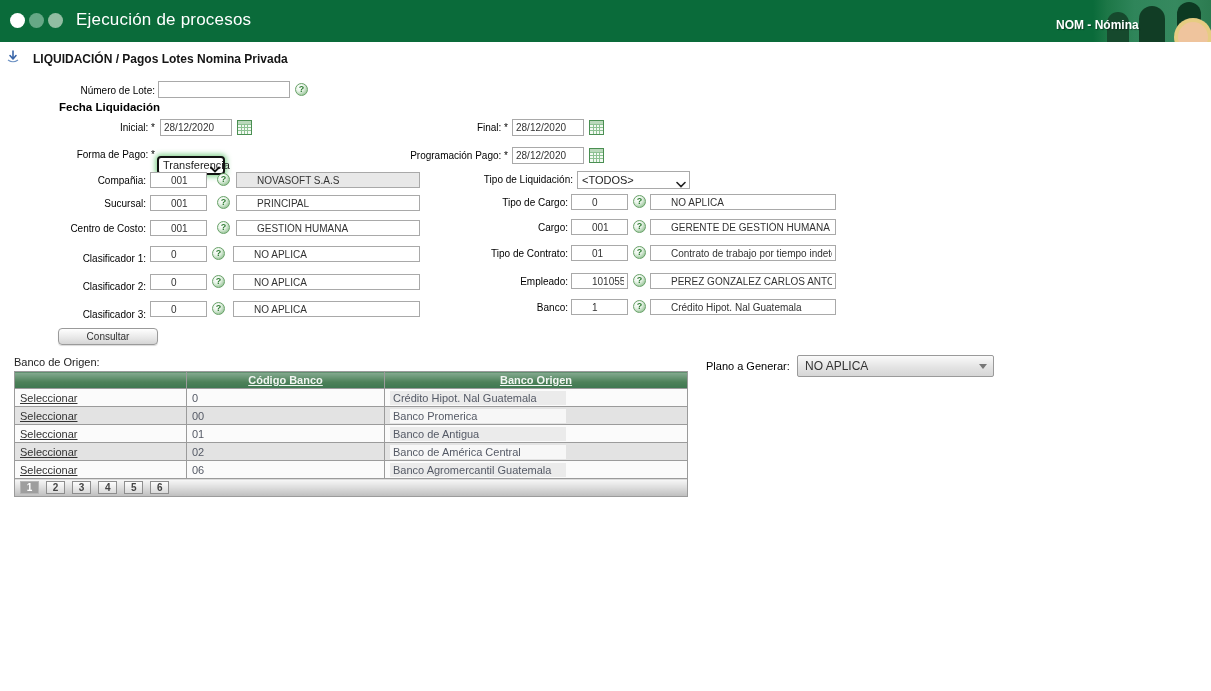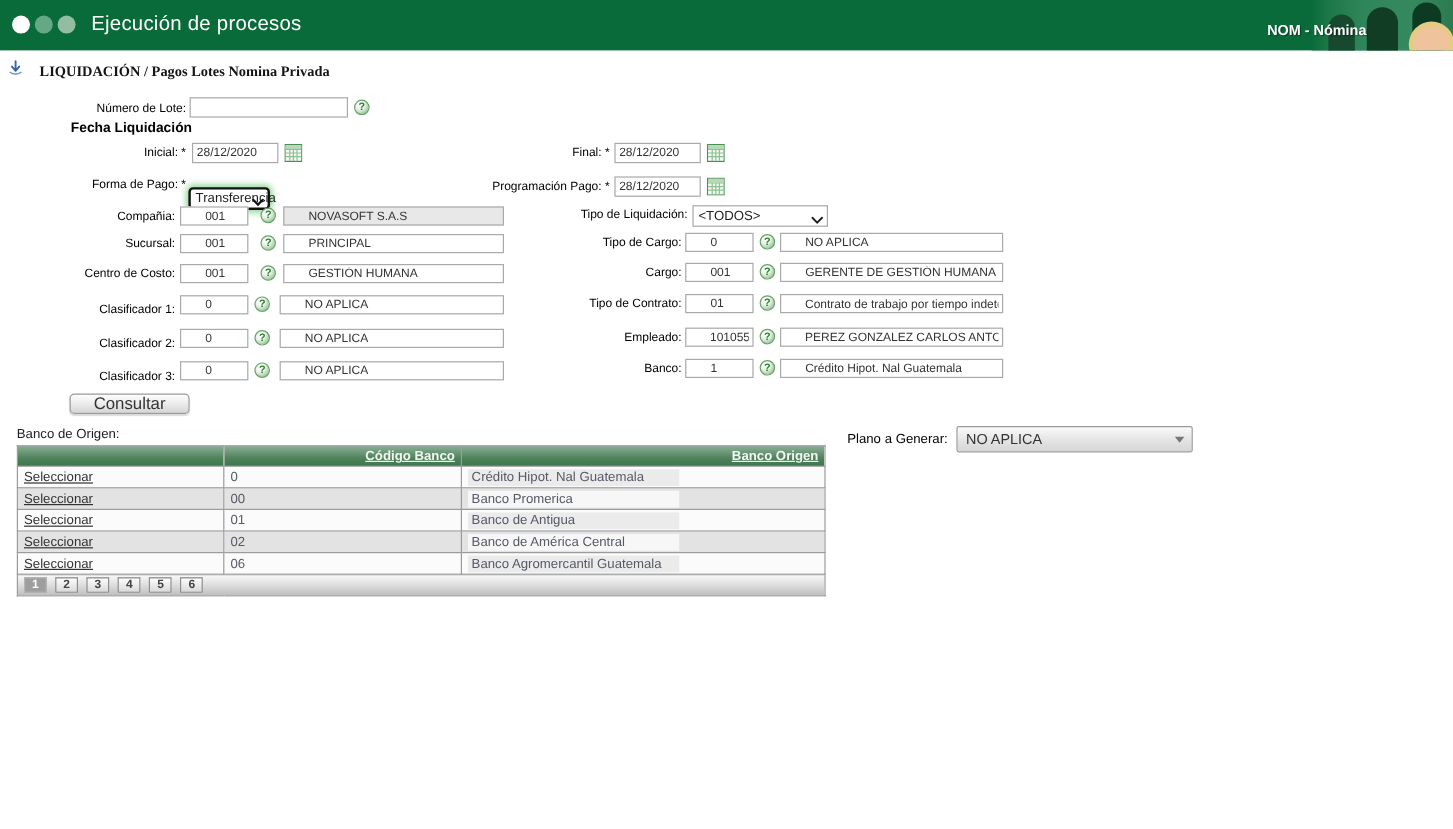--- a/index.html
+++ b/index.html
@@ -17,49 +17,49 @@
   .module-label { position:absolute; left:1013px; top:18px; color:#fff; font-size:12px; font-weight:bold; text-shadow:1px 1px 1px rgba(0,0,0,.4); white-space:nowrap;padding-left:43px; }
   .photo { position:absolute; right:0; top:0; width:118px; height:42px; overflow:hidden;
            background:linear-gradient(90deg,#0a6b3a 0%, #1d7747 12%, #2f855a 35%, #36895f 70%, #2c7b50 100%); }
   .sil { position:absolute; background:#16492d; }
   .sil1 { left:14px; top:12px; width:22px; height:40px; border-radius:11px 11px 0 0; }
   .sil2 { left:46px; top:6px;  width:26px; height:40px; border-radius:13px 13px 0 0; background:#113d25;}
   .sil3 { left:84px; top:2px;  width:24px; height:40px; border-radius:12px 12px 0 0; background:#0d3a22;}
   .face { position:absolute; right:3px; bottom:-10px; width:30px; height:30px; border-radius:50%; background:#efc49d; box-shadow:0 0 0 4px #e6cc82; }
 
   
-  .crumb-title { position:absolute; left:33px; top:52px; font-size:12px; font-weight:bold; color:#151515;font-family:Liberation Serif, serif; }
+  .crumb-title { position:absolute; left:33px; top:52px; font-size:12px; font-weight:bold; color:#151515; }
   .crumb-icon { position:absolute; left:6px; top:49px; }
 
   
   .lbl { position:absolute; font-size:10px; color:#000; text-align:right; white-space:nowrap; }
   .lbl.b { font-weight:bold; font-size:11.5px; }
   .inp { position:absolute; height:17px; border:1px solid #a9a9a9; background:#fff; font-family:"Liberation Sans",sans-serif;
          font-size:10px; color:#333; padding:0 3px; }
   .inp.ro { background:#e8e8e8; }
   .inp.short { height:16px;padding-left:20px; }
   .help { position:absolute; width:13px; height:13px; border-radius:50%;
           background:radial-gradient(circle at 35% 30%, #ffffff 0%, #e9f4e9 38%, #a3cba3 75%, #6aaa6a 100%);
           border:1px solid #69a269; color:#2f7d33; font-size:9px; font-weight:bold; text-align:center; line-height:11px; cursor:pointer; }
   .help::after { content:"?"; }
   .calbtn { position:absolute; width:15px; height:15px; cursor:pointer; }
   .sel { position:absolute; background:#fff; font-size:11px; color:#222; line-height:16px; padding:0 16px 0 4px; cursor:pointer; white-space:nowrap; }
   .sel .chev { position:absolute; right:3px; top:4px; }
   .sel-focus { height:19px; border:2px solid #111; border-radius:4px; box-shadow:0 0 5px 2px rgba(130,210,140,.9); line-height:15px; }
   .sel-plain { height:18px; border:1px solid #a9a9a9; }
   .btn { position:absolute; width:100px; height:17px; border:1px solid #9a9a9a; border-radius:4px;
-         background:linear-gradient(#fefefe,#e9e9e9 55%, #d5d5d5); font-size:14px; color:#333; text-align:center; line-height:15px; cursor:pointer;
+         background:linear-gradient(#fefefe,#e9e9e9 55%, #d5d5d5); font-size:10px; color:#333; text-align:center; line-height:15px; cursor:pointer;
          box-shadow:0 1px 1px rgba(0,0,0,.15); }
 
   
   .grid-caption { position:absolute; left:14px; top:356px; font-size:11px; color:#222; }
   table.grid { position:absolute; left:14px; top:371px; width:673px; border-collapse:collapse; table-layout:fixed;
                border:1px solid #6f6f6f; }
   table.grid th, table.grid td { border:1px solid #9b9b9b; font-size:11px; padding:0 5px; overflow:hidden; white-space:nowrap; }
-  table.grid th { height:17px; background:linear-gradient(#86ab91,#4d8159 60%, #3e7750); color:#f2f6f2; text-align:right; }
+  table.grid th { height:17px; background:linear-gradient(#86ab91,#4d8159 60%, #3e7750); color:#f2f6f2; text-align:center; }
   table.grid th span { text-decoration:underline; font-weight:bold; }
   table.grid td { height:18px; color:#555a66; }
   tr.row-odd td { background:#fbfbfb; }
   tr.row-even td { background:#e3e3e3; }
   a.sel-link { color:#333; text-decoration:underline; cursor:pointer; }
   .bank-val { display:inline-block; width:176px; padding:1px 3px; }
   tr.row-odd  .bank-val { background:#ebebeb; }
   tr.row-even .bank-val { background:#f7f7f7; }
   td.pager-cell { background:linear-gradient(#f8f8f8,#dcdcdc 50%, #bdbdbd); height:22px; padding-left:6px; }
   .page-box { display:inline-block; width:19px; height:13px; margin-right:4px; border:1px solid #8e8e8e;

